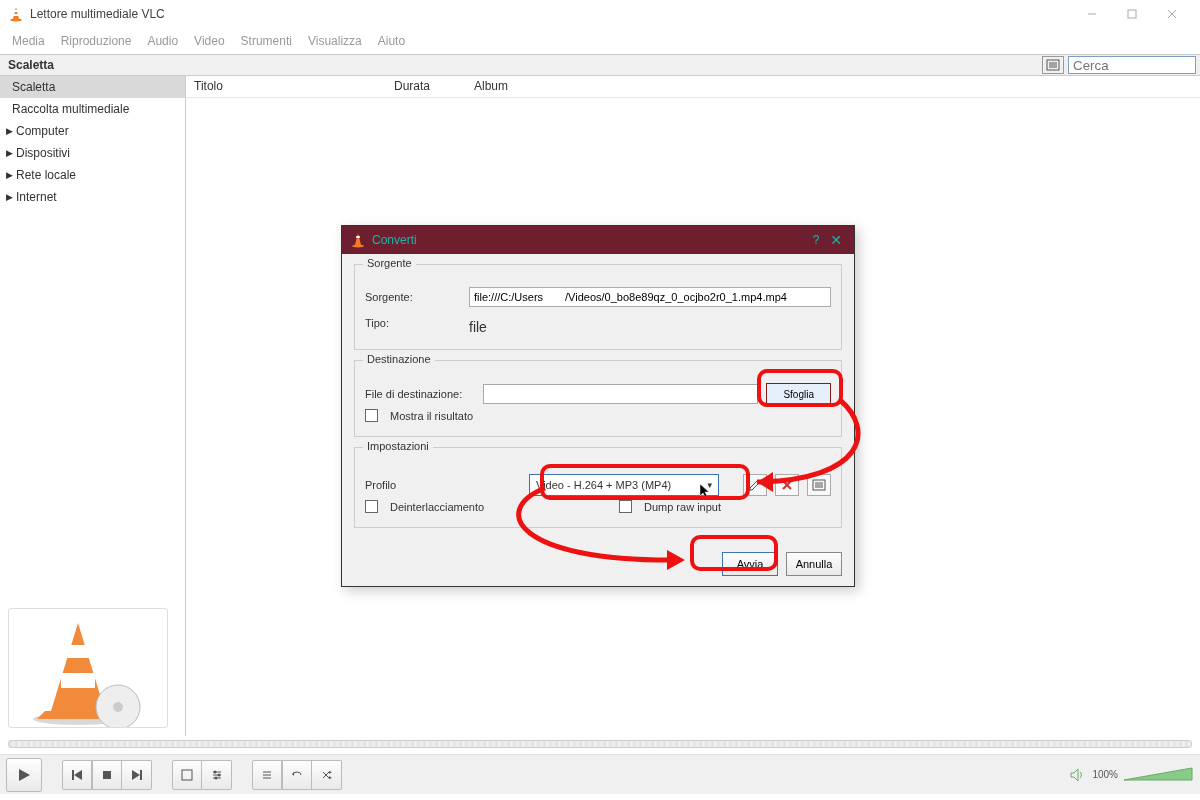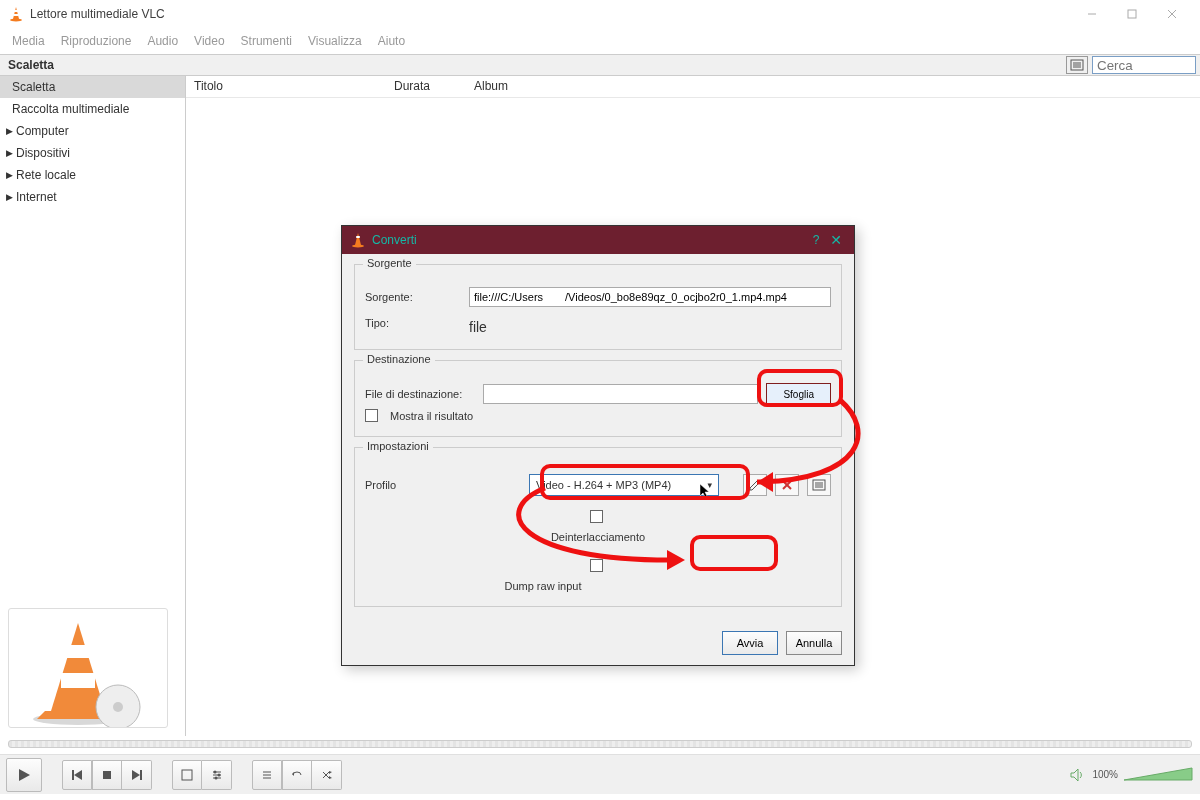--- a/index.html
+++ b/index.html
@@ -14,21 +14,21 @@
 
 
 .menubar { height: 26px; display: flex; align-items: center; padding: 0 4px; border-bottom: 1px solid #fff; }
 .menubar span { padding: 4px 8px; color: #999; }
 
 
 .headerrow { display: flex; align-items: center; background: #f0f0f0; border-top: 1px solid #ccc; border-bottom: 1px solid #ccc; height: 22px; }
 .headerrow .sctitle { font-weight: bold; padding: 2px 8px; flex: 0 0 186px; }
 .headerrow .spacer { flex: 1; }
 .viewbtn { width: 22px; height: 18px; border: 1px solid #999; margin-right: 4px; display:flex; align-items:center; justify-content:center;}
-.searchbox { width: 104px; height: 18px; border: 1px solid #7a9ec5; margin-right: 4px; padding: 0 4px; color: #888; }
+.searchbox { width: 128px; height: 18px; border: 1px solid #7a9ec5; margin-right: 4px; padding: 0 4px; color: #888; }
 
 
 .mainarea { display: flex; height: 660px; }
 .sidebar { width: 186px; border-right: 1px solid #ccc; background: #fff; display:flex; flex-direction:column;}
 .sidebar .item { height: 22px; display:flex; align-items:center; padding-left: 6px; }
 .sidebar .item.sel { background: #d9d9d9; }
 .sidebar .item .tri { width: 8px; display:inline-block; margin-right:2px; font-size:9px;}
 .sidebar .itemtext { padding-left: 6px; }
 .sidebar-art { margin-top:auto; padding:8px; }
 .artframe { width:160px; height:120px; border:1px solid #ddd; border-radius:3px; display:flex; align-items:flex-end; justify-content:center; background:#fff;}
@@ -337,21 +337,21 @@
           </div>
         <div class="sqbtn">
             <svg width="14" height="12">
               <rect x="1" y="1" width="12" height="10" fill="none" stroke="#555"></rect>
               <line x1="3" y1="4" x2="11" y2="4" stroke="#555"></line>
               <line x1="3" y1="6" x2="11" y2="6" stroke="#555"></line>
               <line x1="3" y1="8" x2="11" y2="8" stroke="#555"></line>
             </svg>
           </div>
       </div>
-      <div class="frow" style="margin-top:14px;flex-direction:column;">
+      <div class="frow" style="margin-top:4px;">
         <span class="chk"></span>
         <span style="font-size:11px;">Deinterlacciamento</span>
         <div style="flex:1"></div>
         <span class="chk"></span>
         <span style="font-size:11px; margin-right:110px;">Dump raw input</span>
       </div>
     </div>
   </div>
   <div class="dlg-btns">
     <button class="dbtn primary">Avvia</button>

